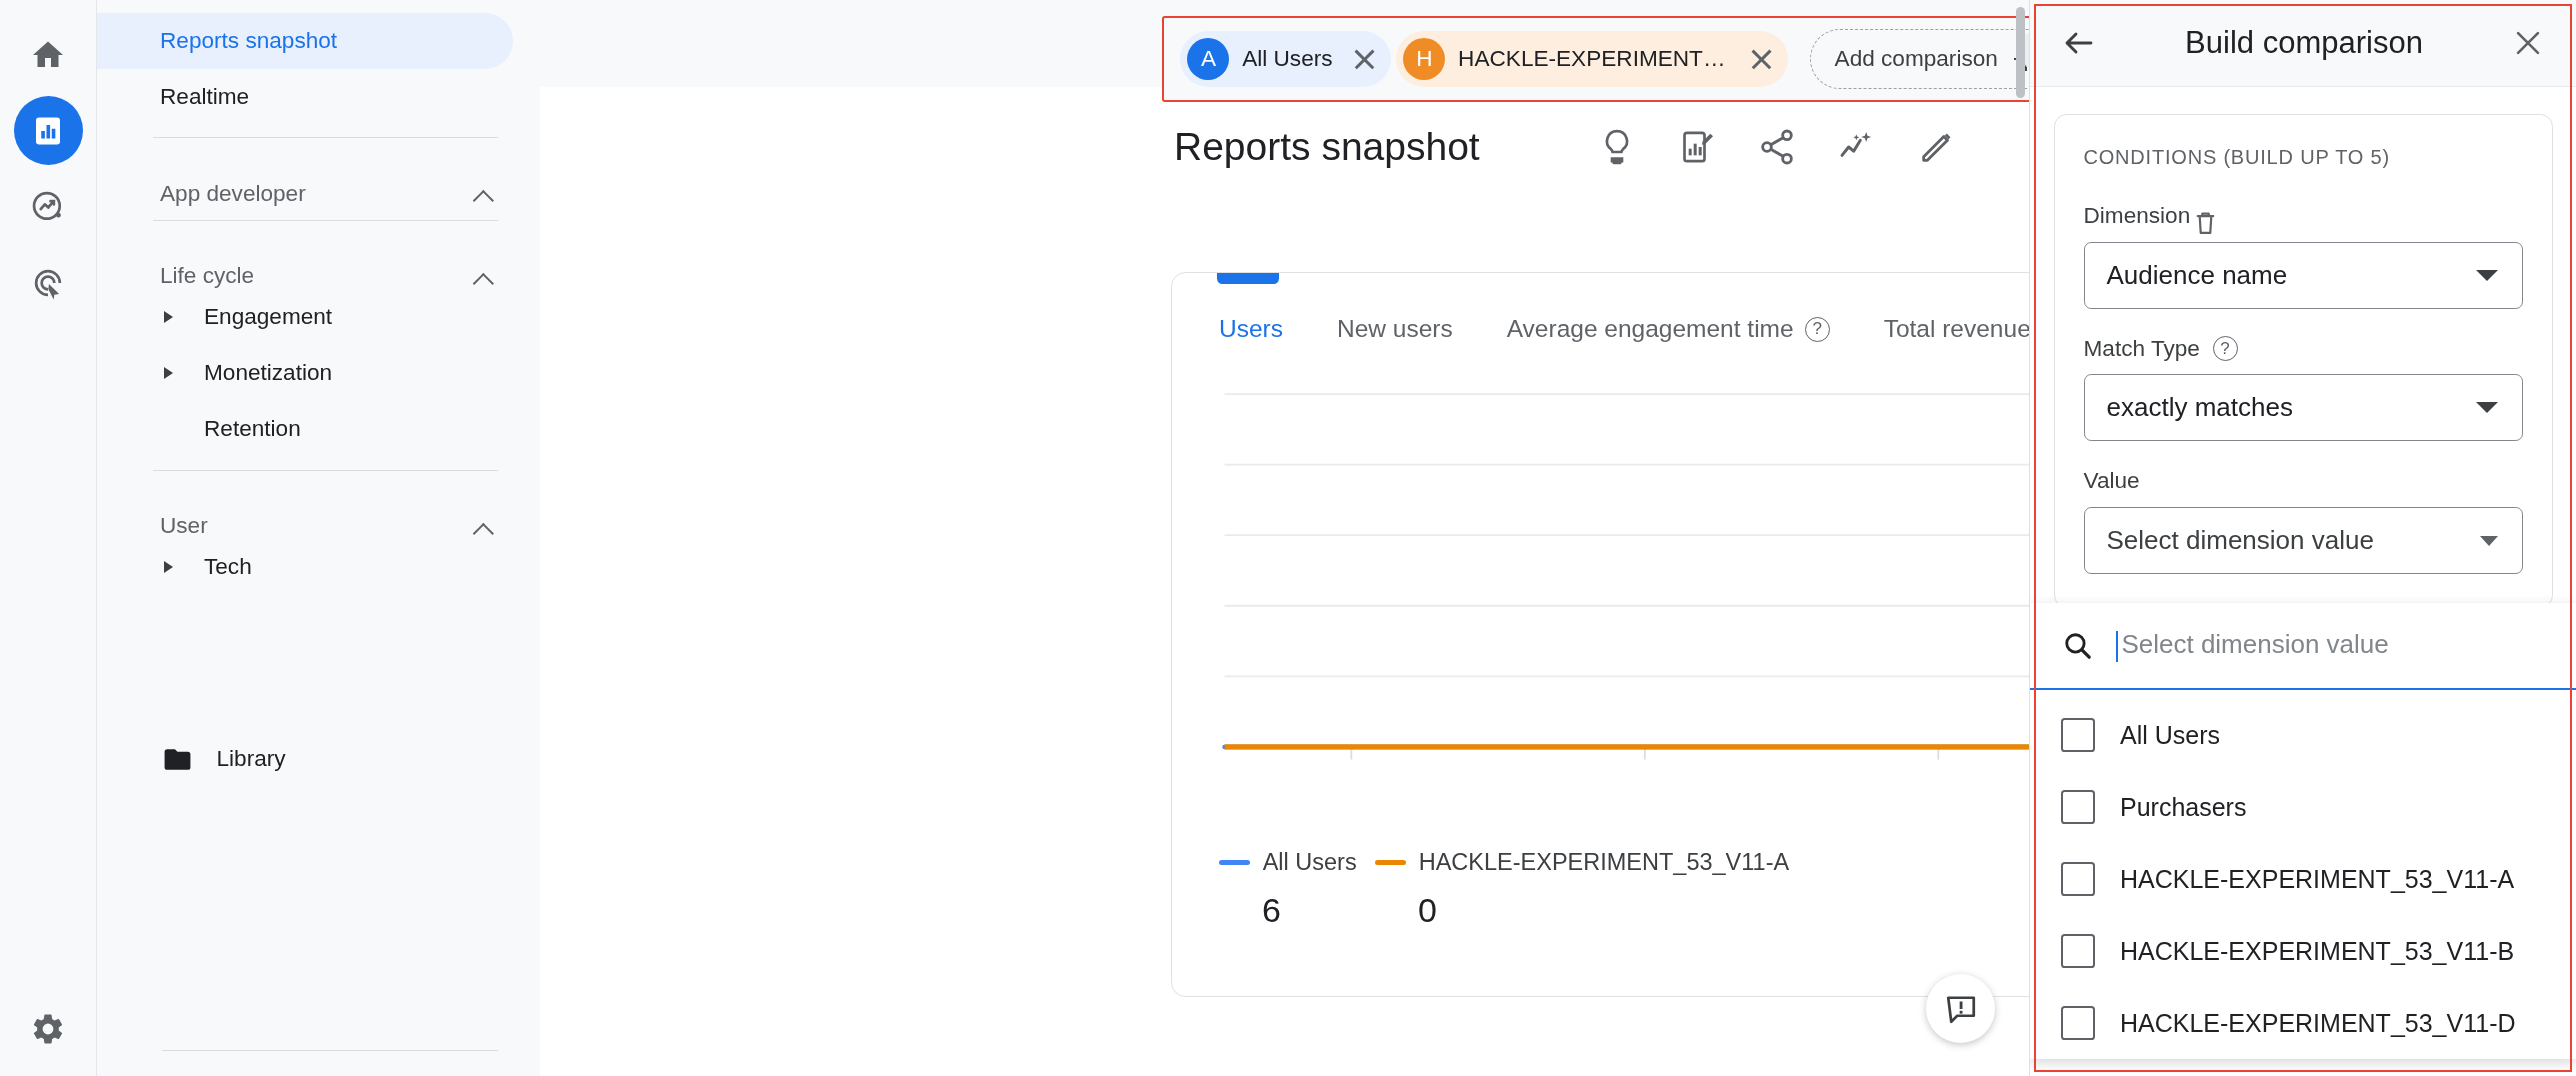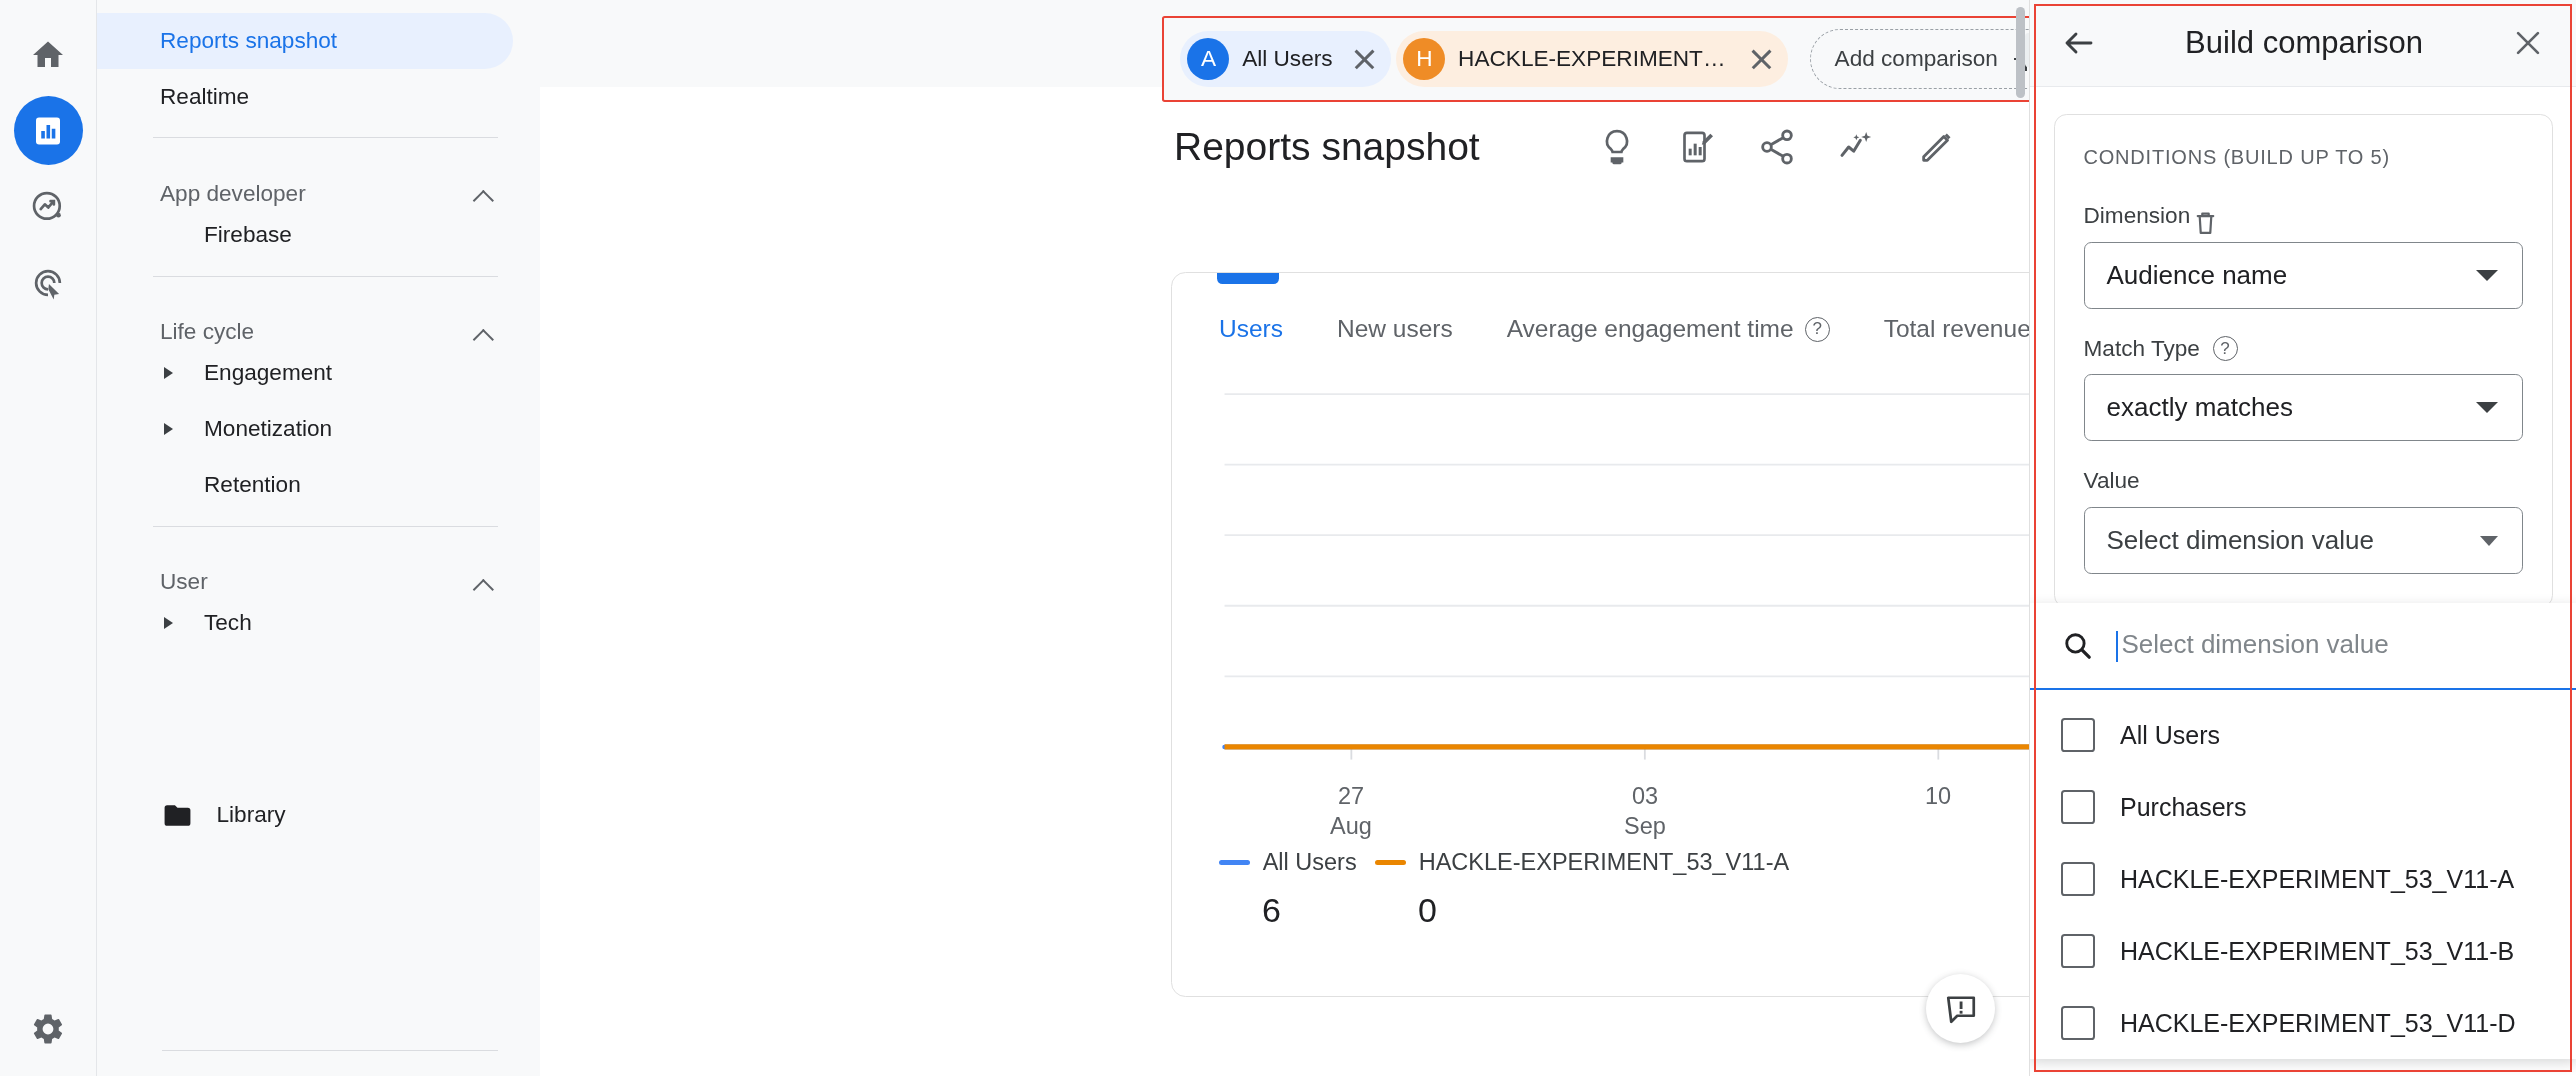--- a/index.html
+++ b/index.html
@@ -334,23 +334,20 @@
     <div class="nav-item selected">
       <span>Reports snapshot</span>
     </div>
     <div class="nav-item">
       <span>Realtime</span>
     </div>
     <div class="nav-divider"></div>
     <div class="nav-group">
       <span>App developer</span>
       <span class="chev"></span>
-    </div>
-    <div class="nav-item sub">
-      <span>Firebase</span>
     </div>
     <div class="nav-divider"></div>
     <div class="nav-group">
       <span>Life cycle</span>
       <span class="chev"></span>
     </div>
     <div class="nav-expandable">
       <span class="caret-right"></span>
       <span>Engagement</span>
     </div>
@@ -470,34 +467,20 @@
         <g>
           <line x1="198" y1="400" x2="198" y2="414" stroke="#dadce0" stroke-width="2"></line>
           <line x1="522" y1="400" x2="522" y2="414" stroke="#dadce0" stroke-width="2"></line>
           <line x1="846" y1="400" x2="846" y2="414" stroke="#dadce0" stroke-width="2"></line>
           <line x1="1170" y1="400" x2="1170" y2="414" stroke="#dadce0" stroke-width="2"></line>
         </g>
         <polyline points="58,400 104,400 150,400 198,400 244,400 290,400 336,400 382,400 428,400 476,400 522,400 568,400 614,400 660,400 708,400 754,400 800,400 846,400 892,400 940,400 986,400 1032,166 1078,400 1124,275 1170,88 1216,213 1262,213 1308,213" fill="none" stroke="#4285f4" stroke-width="5" stroke-linejoin="round" stroke-linecap="round"></polyline>
         <line x1="58" y1="400" x2="1320" y2="400" stroke="#ea8600" stroke-width="6"></line>
       </svg>
 
-      <div class="xlabels">
-        <div class="xlab" style="left:179px;top:5.4px">
-          <div>27</div>
-          <div>Aug</div>
-        </div>
-        <div class="xlab" style="left:473px;top:5.4px">
-          <div>03</div>
-          <div>Sep</div>
-        </div>
-        <div class="xlab" style="left:766px;top:5.4px">
-          <div>10</div>
-        </div>
-
-      </div>
 
       <div class="legend">
         <div class="leg-item" style="width:156px">
           <div class="leg-row">
             <span class="leg-swatch" style="background:#4285f4"></span>
             <span class="leg-name">All Users</span>
           </div>
           <div class="leg-value">6</div>
         </div>
         <div class="leg-item">

